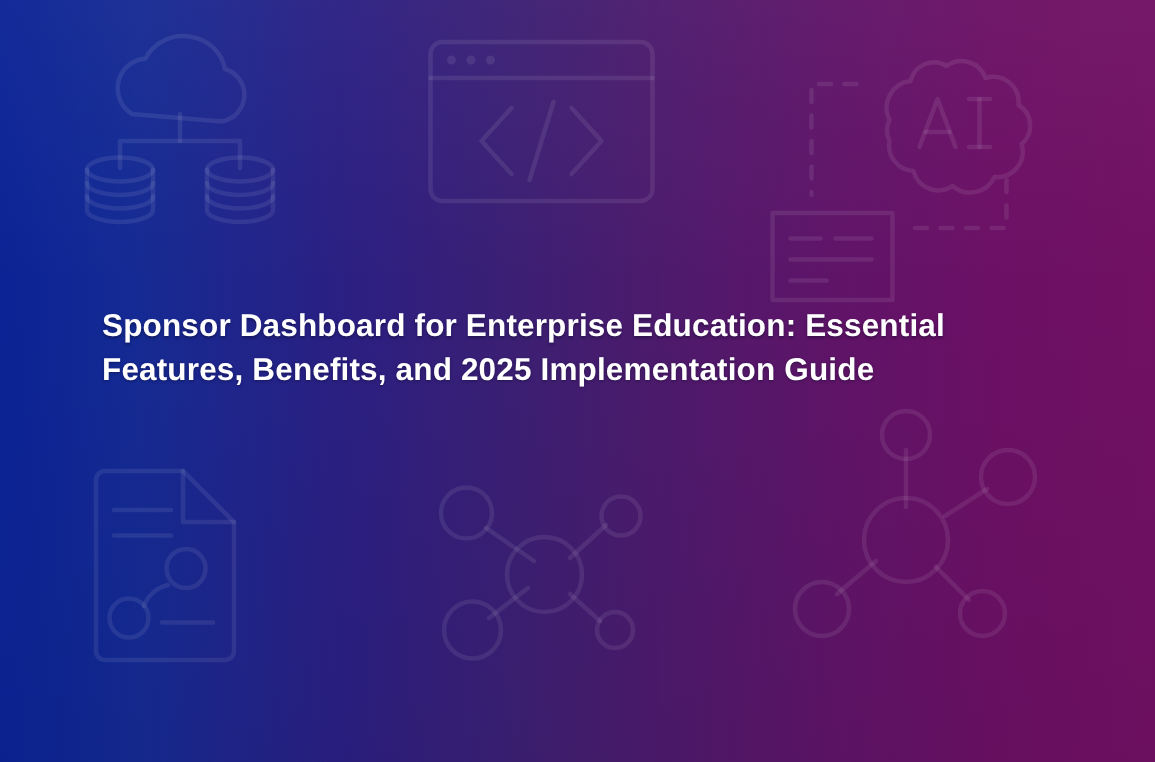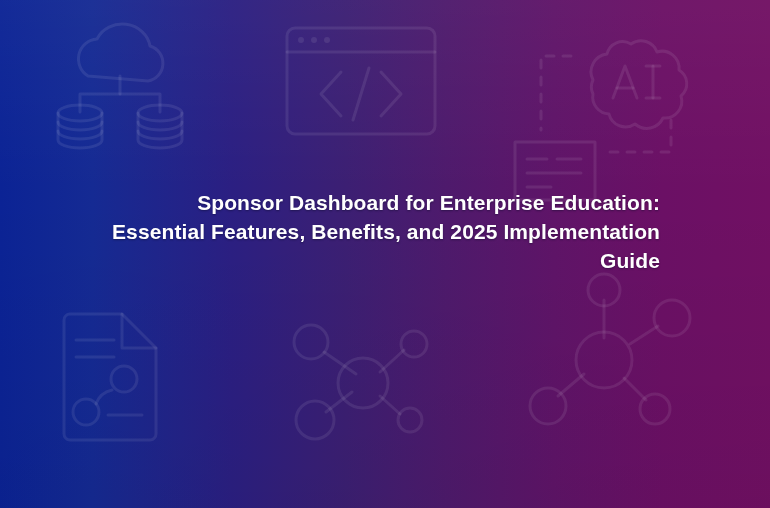--- a/index.html
+++ b/index.html
@@ -51,23 +51,23 @@
   #deco-code-win   { left:285px; top:26px; }
   #deco-ai-brain   { left:513px; top:22px; }
   #deco-doc-flow   { left:58px;  top:312px; }
   #deco-net-x      { left:288px; top:316px; }
   #deco-net-hub    { left:542px; top:296px; }
 
   
   #headline {
     position:absolute;
     left:0; right:0;
-    top:188px;
-    text-align:right;
-    padding:0 110px;
+    top:203px;
+    text-align:left;
+    padding:0 68px;
     z-index:5;
   }
   #headline h1 {
     color:#ffffff;
     font-size:21px;
     line-height:29px;
     font-weight:bold;
     letter-spacing:0.1px;
     text-shadow:0 1px 2px rgba(10,10,40,0.45);
     font-family:"Liberation Sans", sans-serif;

